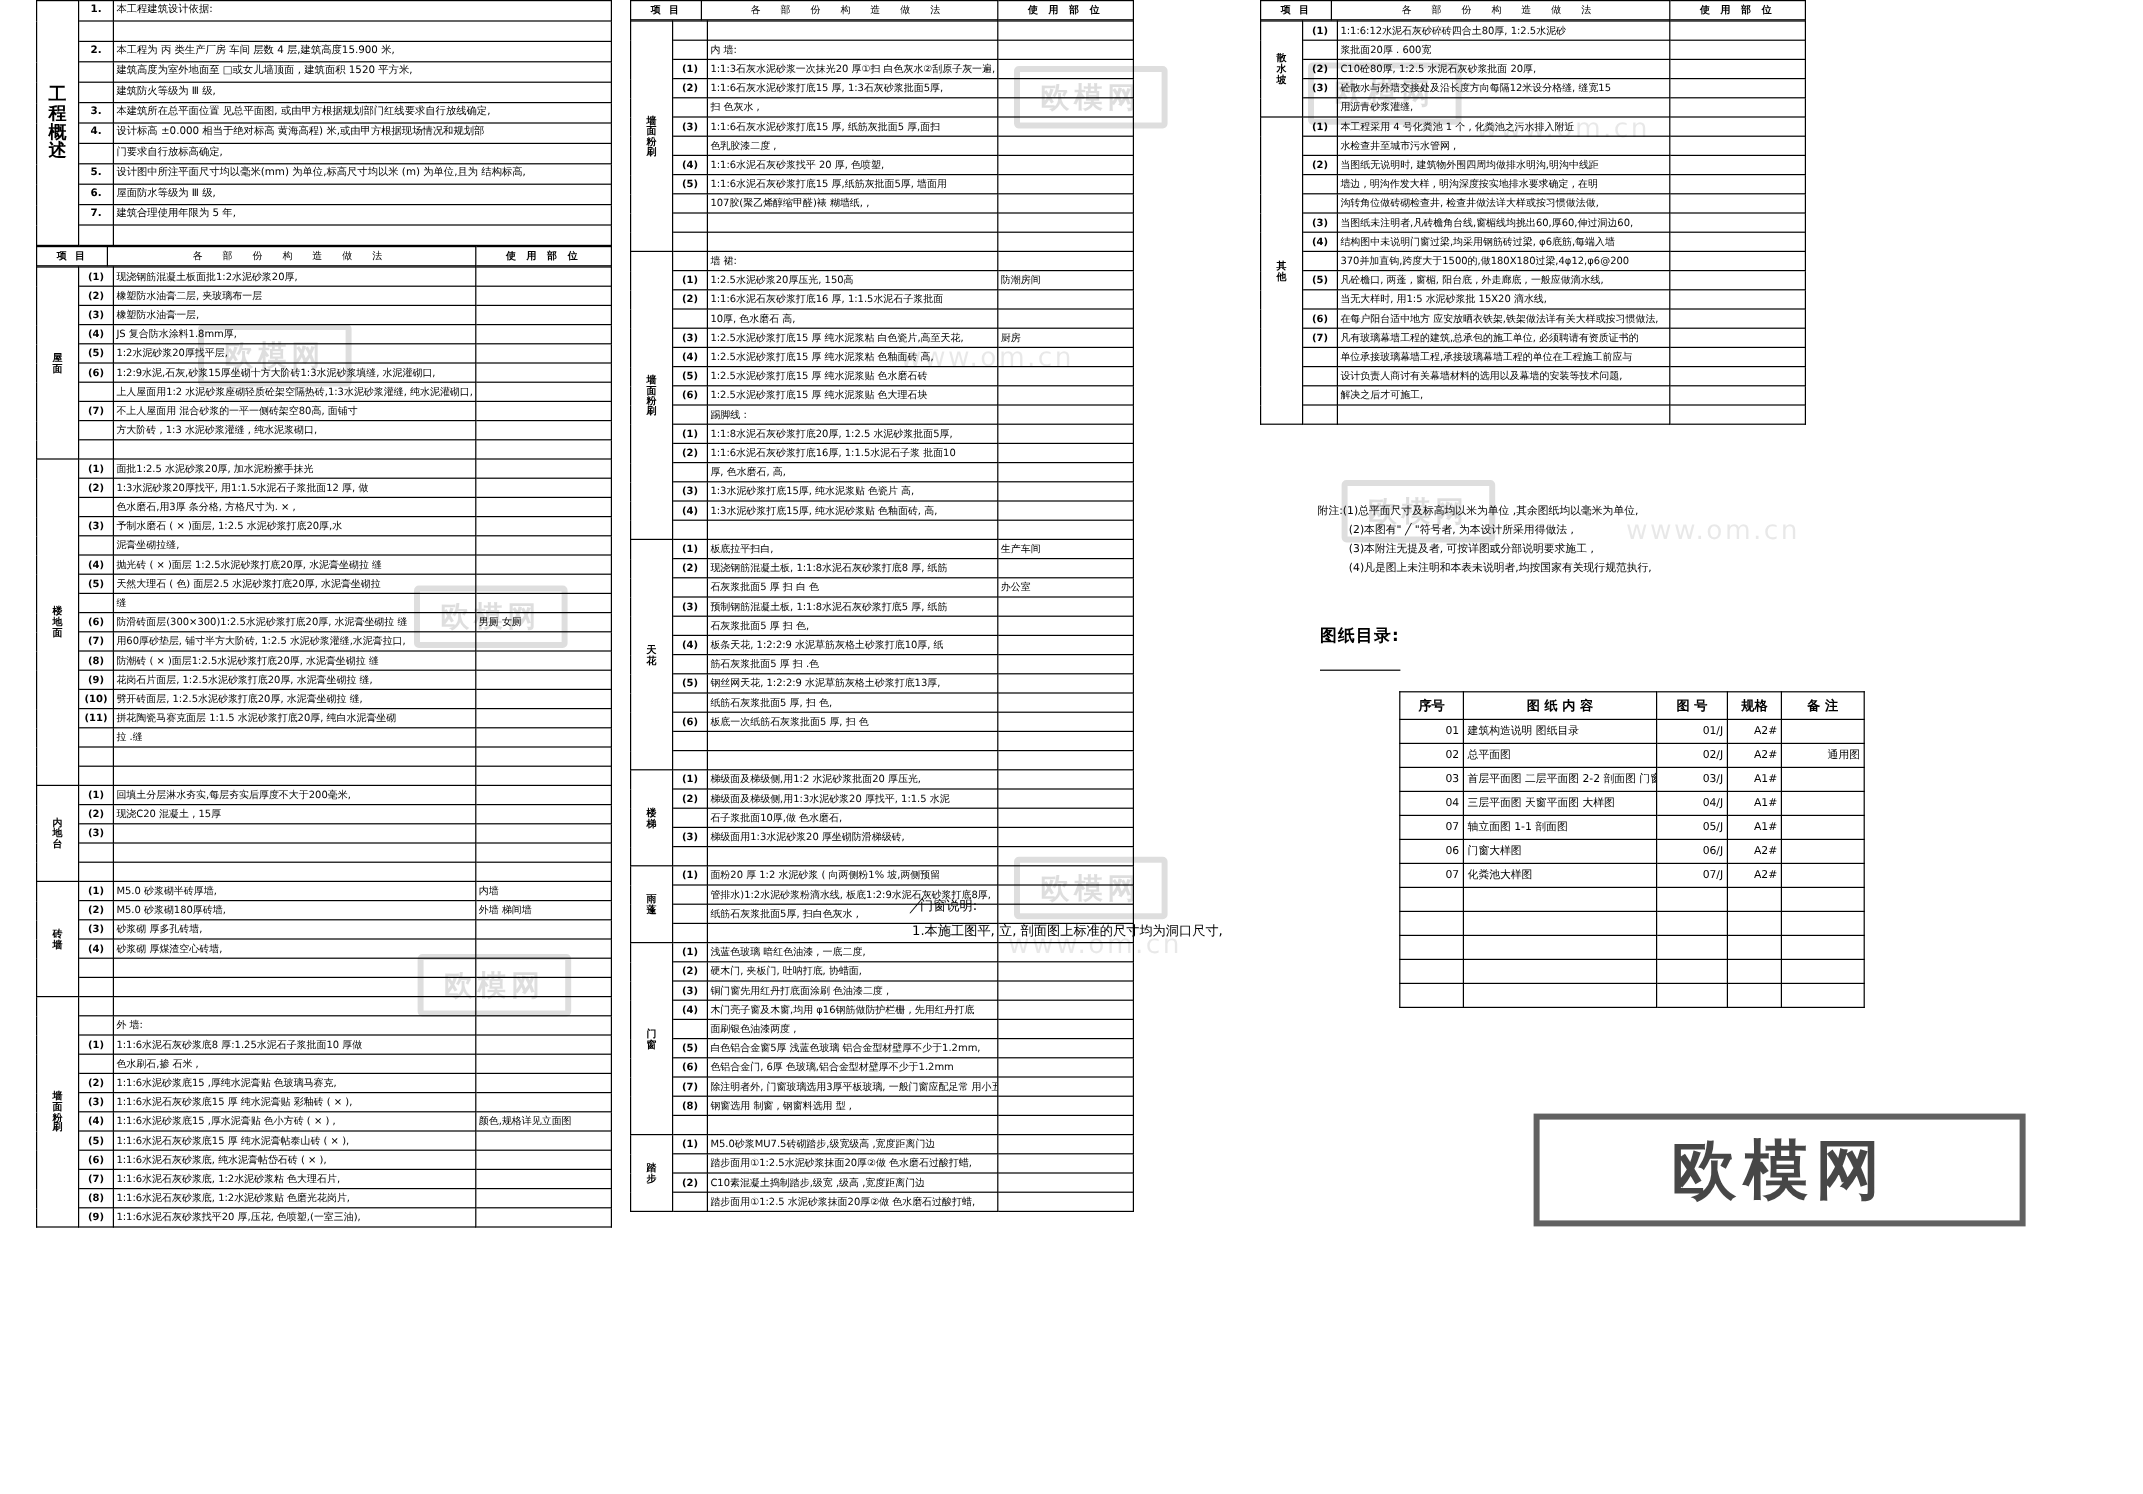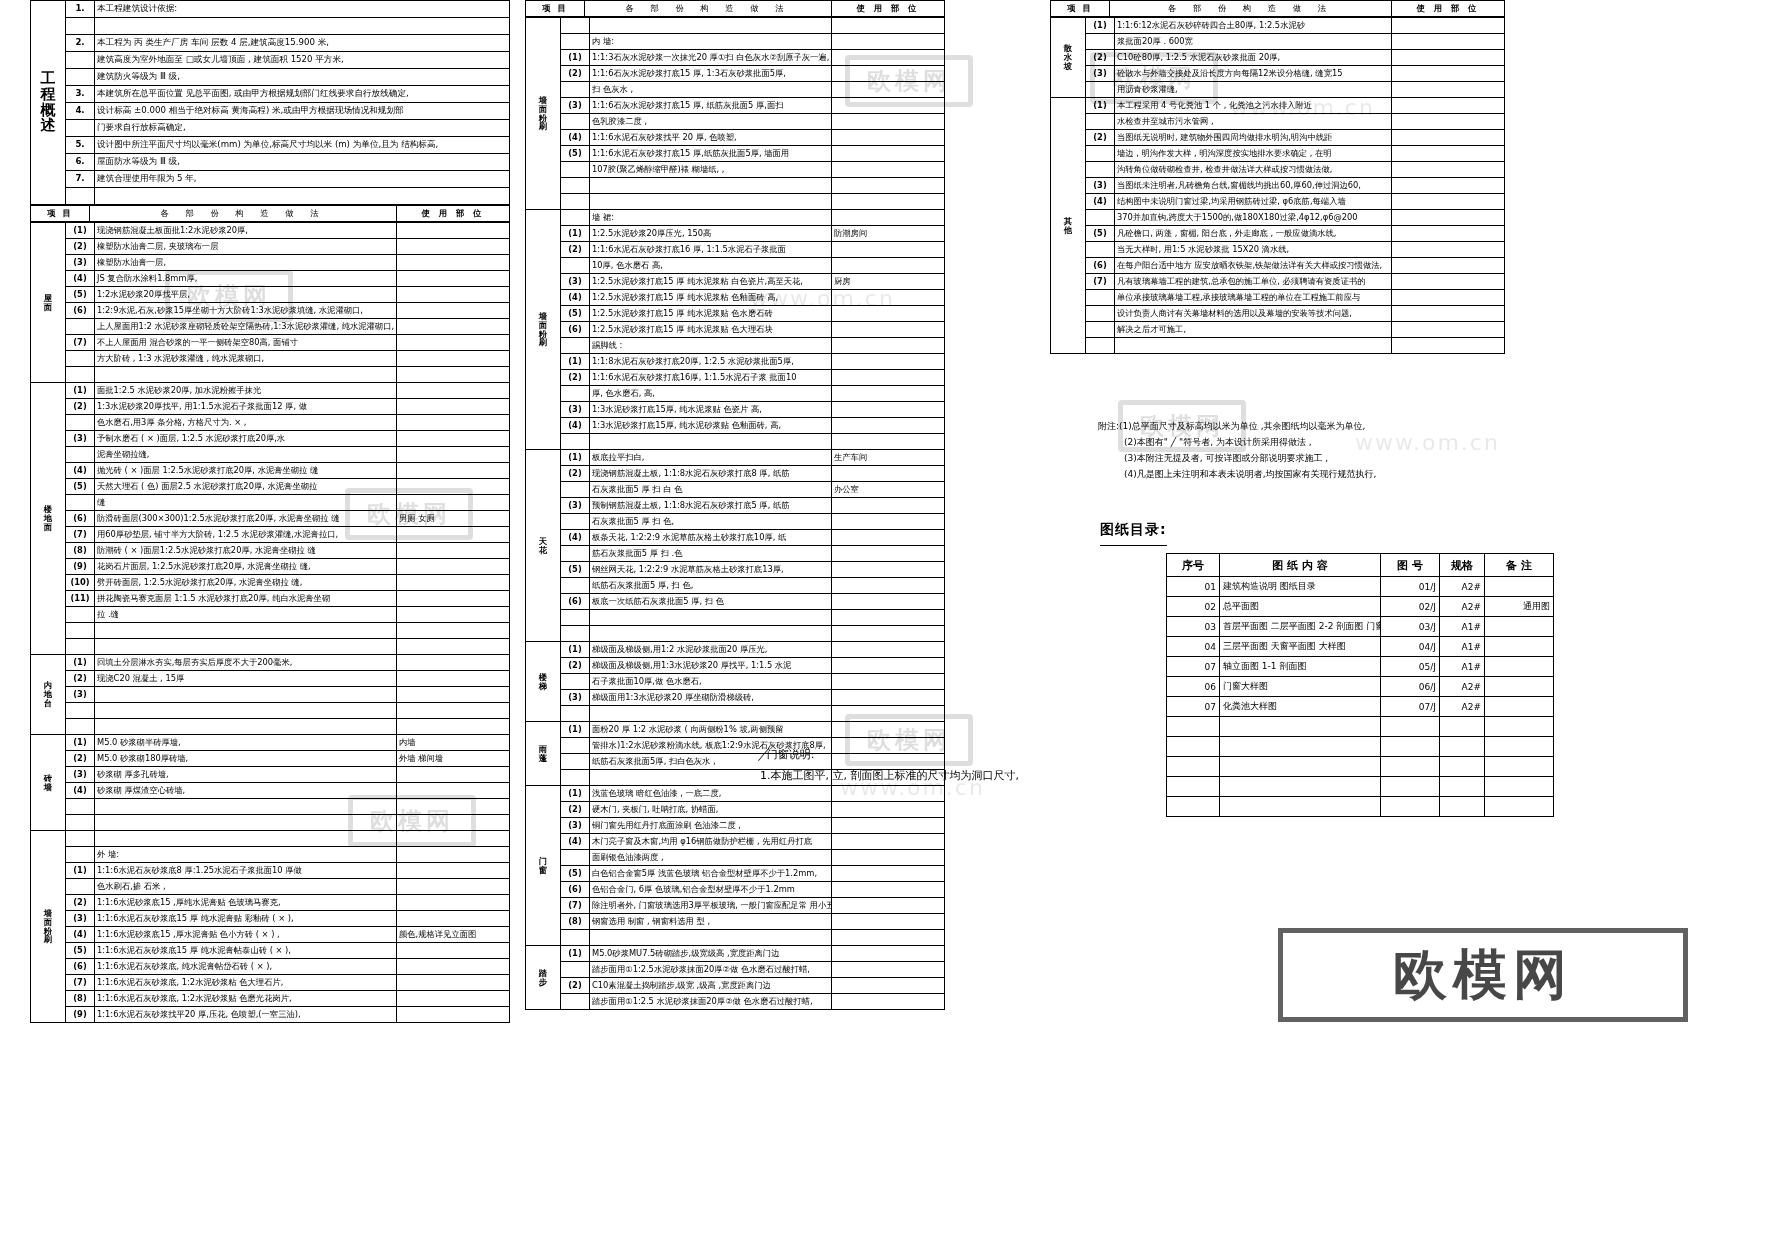--- a/index.html
+++ b/index.html
@@ -38,31 +38,31 @@
   
   table.overview{border-collapse:collapse;width:100%;table-layout:fixed;}
   table.overview td{
     border:1px solid #000;font-size:8.6px;line-height:1.05;
     padding:0 2px;height:16px;vertical-align:middle;white-space:nowrap;overflow:hidden;
   }
   table.overview td.cat{width:30px;font-size:15px;}
   table.overview td.num{width:24px;}
 
   
-  #dlist{position:absolute;left:1118px;top:553px;width:388px;padding-left:48px;}
+  #dlist{position:absolute;left:1118px;top:576px;width:388px;padding-left:48px;}
   table.dl{border-collapse:collapse;width:100%;table-layout:fixed;}
   table.dl td{
     border:1px solid #000;font-size:9px;height:19px;padding:0 3px;
     vertical-align:middle;white-space:nowrap;overflow:hidden;
   }
   table.dl td.c{text-align:right;}
   table.dl td.h{font-weight:bold;font-size:11px;text-align:center;height:22px;}
   .dl-title{
     position:absolute;left:1100px;top:521px;font-size:14px;font-weight:bold;
-    letter-spacing:1px;border-bottom:1.5px solid #000;padding-bottom:6px;
+    letter-spacing:1px;border-bottom:1.5px solid #000;padding-bottom:19px;
   }
   .notes{position:absolute;left:1098px;top:418px;width:420px;font-size:9px;line-height:1.78;}
   .notes div{white-space:nowrap;}
   .notes .n2,.notes .n3,.notes .n4{padding-left:26px;}
 
   .doornote{position:absolute;left:760px;top:745px;font-size:11px;line-height:1.9;}
   .doornote .slash{display:inline-block;transform:skewX(-18deg);}
   .wm-box{
     position:absolute;border:5px solid rgba(0,0,0,0.13);border-radius:4px;
     color:rgba(0,0,0,0.13);font-weight:bold;display:flex;align-items:center;

